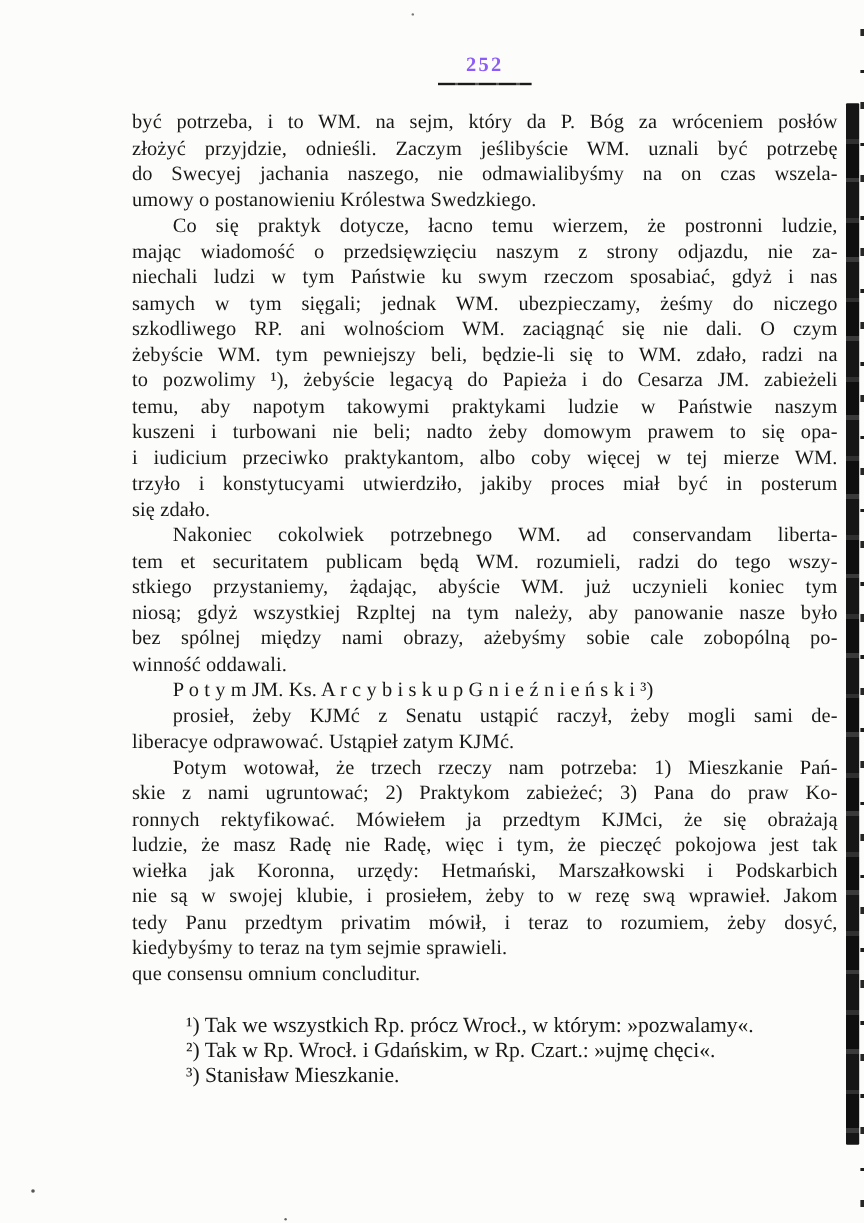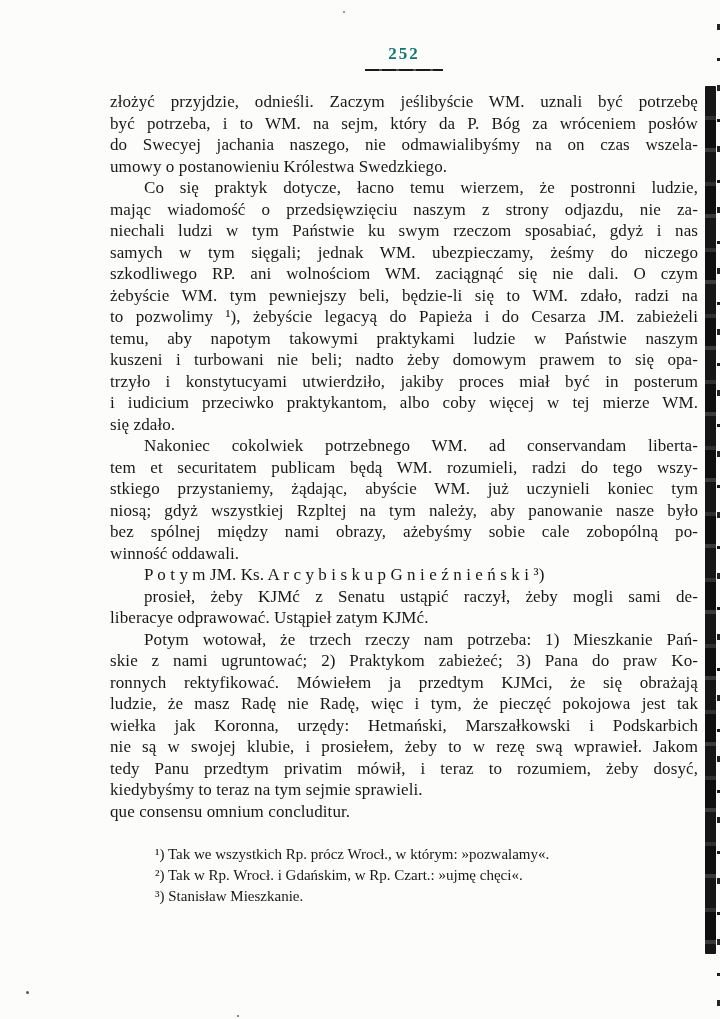--- a/index.html
+++ b/index.html
@@ -6,21 +6,21 @@
   .page{
     position:relative;
     width:720px;height:1019px;
     background:#fcfcfa;
     overflow:hidden;
     font-family:"Liberation Serif","DejaVu Serif",serif;
     color:#181818;
   }
   .page-header{padding-top:44px;text-align:center;width:588px;margin-left:110px;}
   .page-number{
-    font-size:17px;font-weight:700;letter-spacing:2px;color:#0f766e;
+    font-size:17px;font-weight:700;letter-spacing:2px;color:#8b5cf6;
   }
   .page-number-rule{
     width:78px;height:2px;margin:5px auto 0 auto;
     background:repeating-linear-gradient(90deg,#1a1a1a 0 14px,#555 14px 17px);
   }
   .body-text{
     margin:20px 22px 0 110px;
     width:588px;
     font-size:17px;
     line-height:21.5px;
@@ -29,21 +29,21 @@
   .line{
     text-align:justify;
     text-align-last:justify;
     white-space:normal;
   }
   .line.last{text-align-last:left;}
   .line.indent{text-indent:34px;}
   .footnotes{
     margin:22px 22px 0 110px;
     width:560px;
-    font-size:15px;
+    font-size:18px;
     line-height:21px;
   }
   .footnote-line{padding-left:45px;text-align:left;}
   
   .scan-band{
     position:absolute;right:4px;top:86px;height:868px;width:11px;
     background:repeating-linear-gradient(180deg,
       #161616 0 30px,#303030 30px 34px,#0f0f0f 34px 62px,#3a3a3a 62px 66px);
     border-radius:1px;
   }
@@ -61,35 +61,35 @@
 <body>
 
 <div class="page">
 
   <div class="page-header">
     <div class="page-number">252</div>
     <div class="page-number-rule"></div>
   </div>
 
   <div class="body-text" id="body-text">
+      <div class="line">być potrzeba, i to WM. na sejm, który da P. Bóg za wróceniem posłów</div>
       <div class="line">złożyć przyjdzie, odnieśli. Zaczym jeślibyście WM. uznali być potrzebę</div>
-      <div class="line">być potrzeba, i to WM. na sejm, który da P. Bóg za wróceniem posłów</div>
       <div class="line">do Swecyej jachania naszego, nie odmawialibyśmy na on czas wszela-</div>
       <div class="line last">umowy o postanowieniu Królestwa Swedzkiego.</div>
       <div class="line indent">Co się praktyk dotycze, łacno temu wierzem, że postronni ludzie,</div>
       <div class="line">mając wiadomość o przedsięwzięciu naszym z strony odjazdu, nie za-</div>
       <div class="line">niechali ludzi w tym Państwie ku swym rzeczom sposabiać, gdyż i nas</div>
       <div class="line">samych w tym sięgali; jednak WM. ubezpieczamy, żeśmy do niczego</div>
       <div class="line">szkodliwego RP. ani wolnościom WM. zaciągnąć się nie dali. O czym</div>
       <div class="line">żebyście WM. tym pewniejszy beli, będzie-li się to WM. zdało, radzi na</div>
       <div class="line">to pozwolimy ¹), żebyście legacyą do Papieża i do Cesarza JM. zabieżeli</div>
       <div class="line">temu, aby napotym takowymi praktykami ludzie w Państwie naszym</div>
       <div class="line">kuszeni i turbowani nie beli; nadto żeby domowym prawem to się opa-</div>
+      <div class="line">i iudicium przeciwko praktykantom, albo coby więcej w tej mierze WM.</div>
       <div class="line">trzyło i konstytucyami utwierdziło, jakiby proces miał być in posterum</div>
-      <div class="line">i iudicium przeciwko praktykantom, albo coby więcej w tej mierze WM.</div>
       <div class="line last">się zdało.</div>
       <div class="line indent">Nakoniec cokolwiek potrzebnego WM. ad conservandam liberta-</div>
       <div class="line">tem et securitatem publicam będą WM. rozumieli, radzi do tego wszy-</div>
       <div class="line">stkiego przystaniemy, żądając, abyście WM. już uczynieli koniec tym</div>
       <div class="line">niosą; gdyż wszystkiej Rzpltej na tym należy, aby panowanie nasze było</div>
       <div class="line">bez spólnej między nami obrazy, ażebyśmy sobie cale zobopólną po-</div>
       <div class="line last">winność oddawali.</div>
       <div class="line last indent">P o t y m  JM.  Ks.  A r c y b i s k u p  G n i e ź n i e ń s k i ³)</div>
       <div class="line indent">prosieł, żeby KJMć z Senatu ustąpić raczył, żeby mogli sami de-</div>
       <div class="line last">liberacye odprawować. Ustąpieł zatym KJMć.</div>

